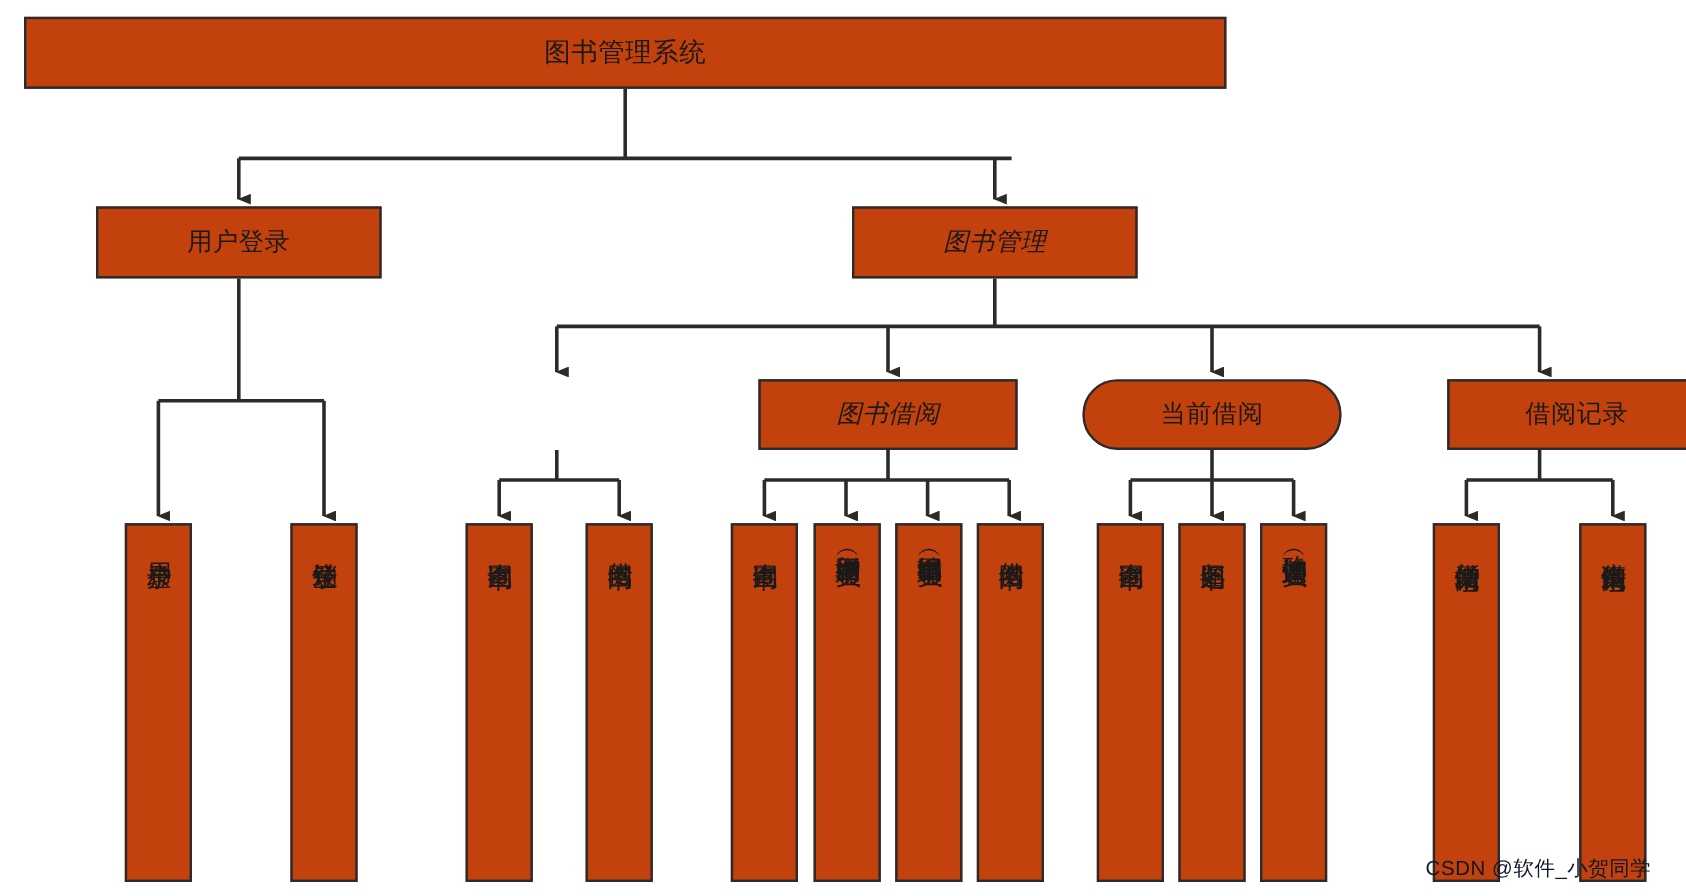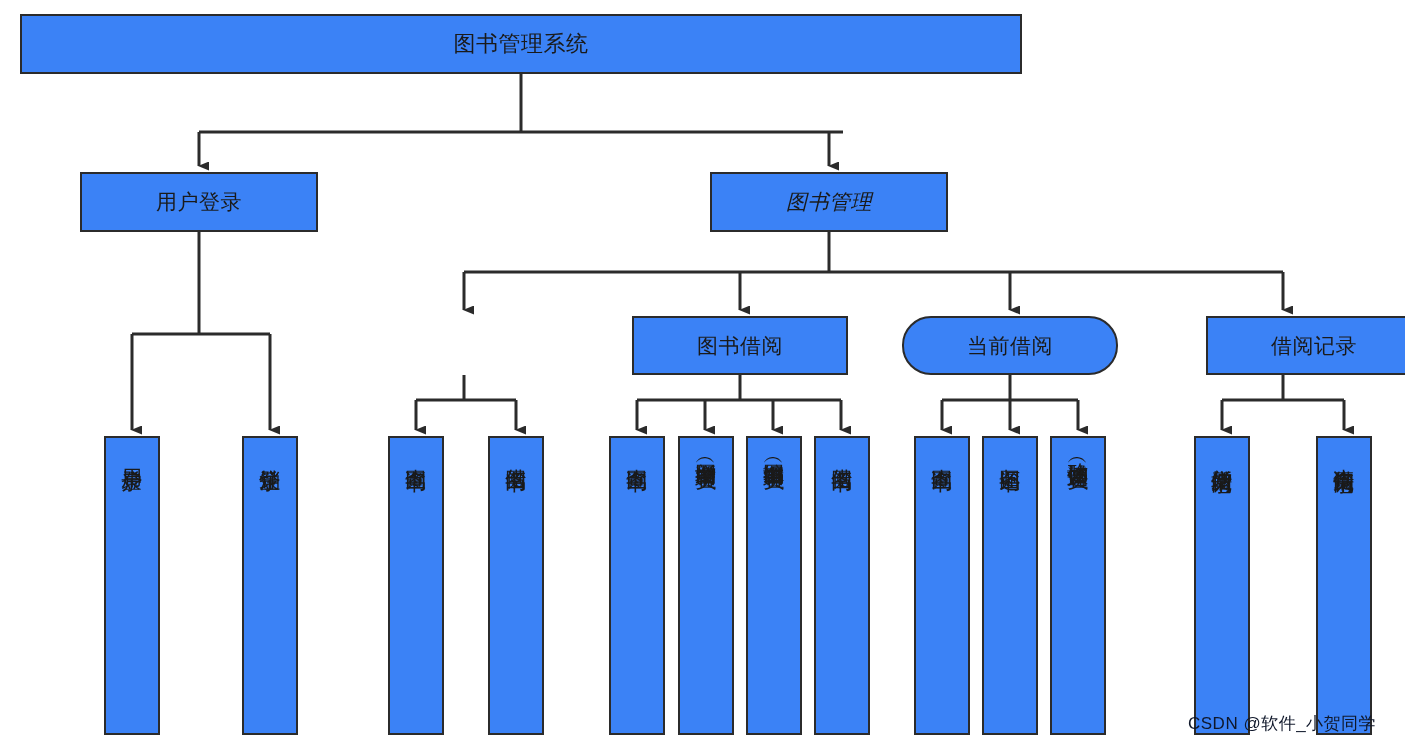--- a/index.html
+++ b/index.html
@@ -22,21 +22,21 @@
   svg#flow-svg {
     position: absolute;
     top: 0; left: 0;
     width: 1405px;
     height: 747px;
   }
   .node-box {
     position: absolute;
     box-sizing: border-box;
     border: 2px solid #2b2b2b;
-    background: #3b82f6;
+    background: #c2410c;
     display: flex;
     align-items: center;
     justify-content: center;
     color: #1a1a1a;
   }
   .node-label-h {
     font-size: 21px;
     line-height: 1.2;
     letter-spacing: 0.5px;
     white-space: nowrap;
@@ -128,21 +128,21 @@
 
   <div class="node-box" style="left:80px; top:172px; width:238px; height:60px;">
     <span class="node-label-h">用户登录</span>
   </div>
 
   <div class="node-box" style="left:710px; top:172px; width:238px; height:60px;font-style:italic;">
     <span class="node-label-h">图书管理</span>
   </div>
 
 
-  <div class="node-box" style="left:632px; top:316px; width:216px; height:59px;">
+  <div class="node-box" style="left:632px; top:316px; width:216px; height:59px;font-style:italic;">
     <span class="node-label-h">图书借阅</span>
   </div>
 
   <div class="node-box" style="left:902px; top:316px; width:216px; height:59px;border-radius:29px;">
     <span class="node-label-h">当前借阅</span>
   </div>
 
   <div class="node-box" style="left:1206px; top:316px; width:216px; height:59px;">
     <span class="node-label-h">借阅记录</span>
   </div>

